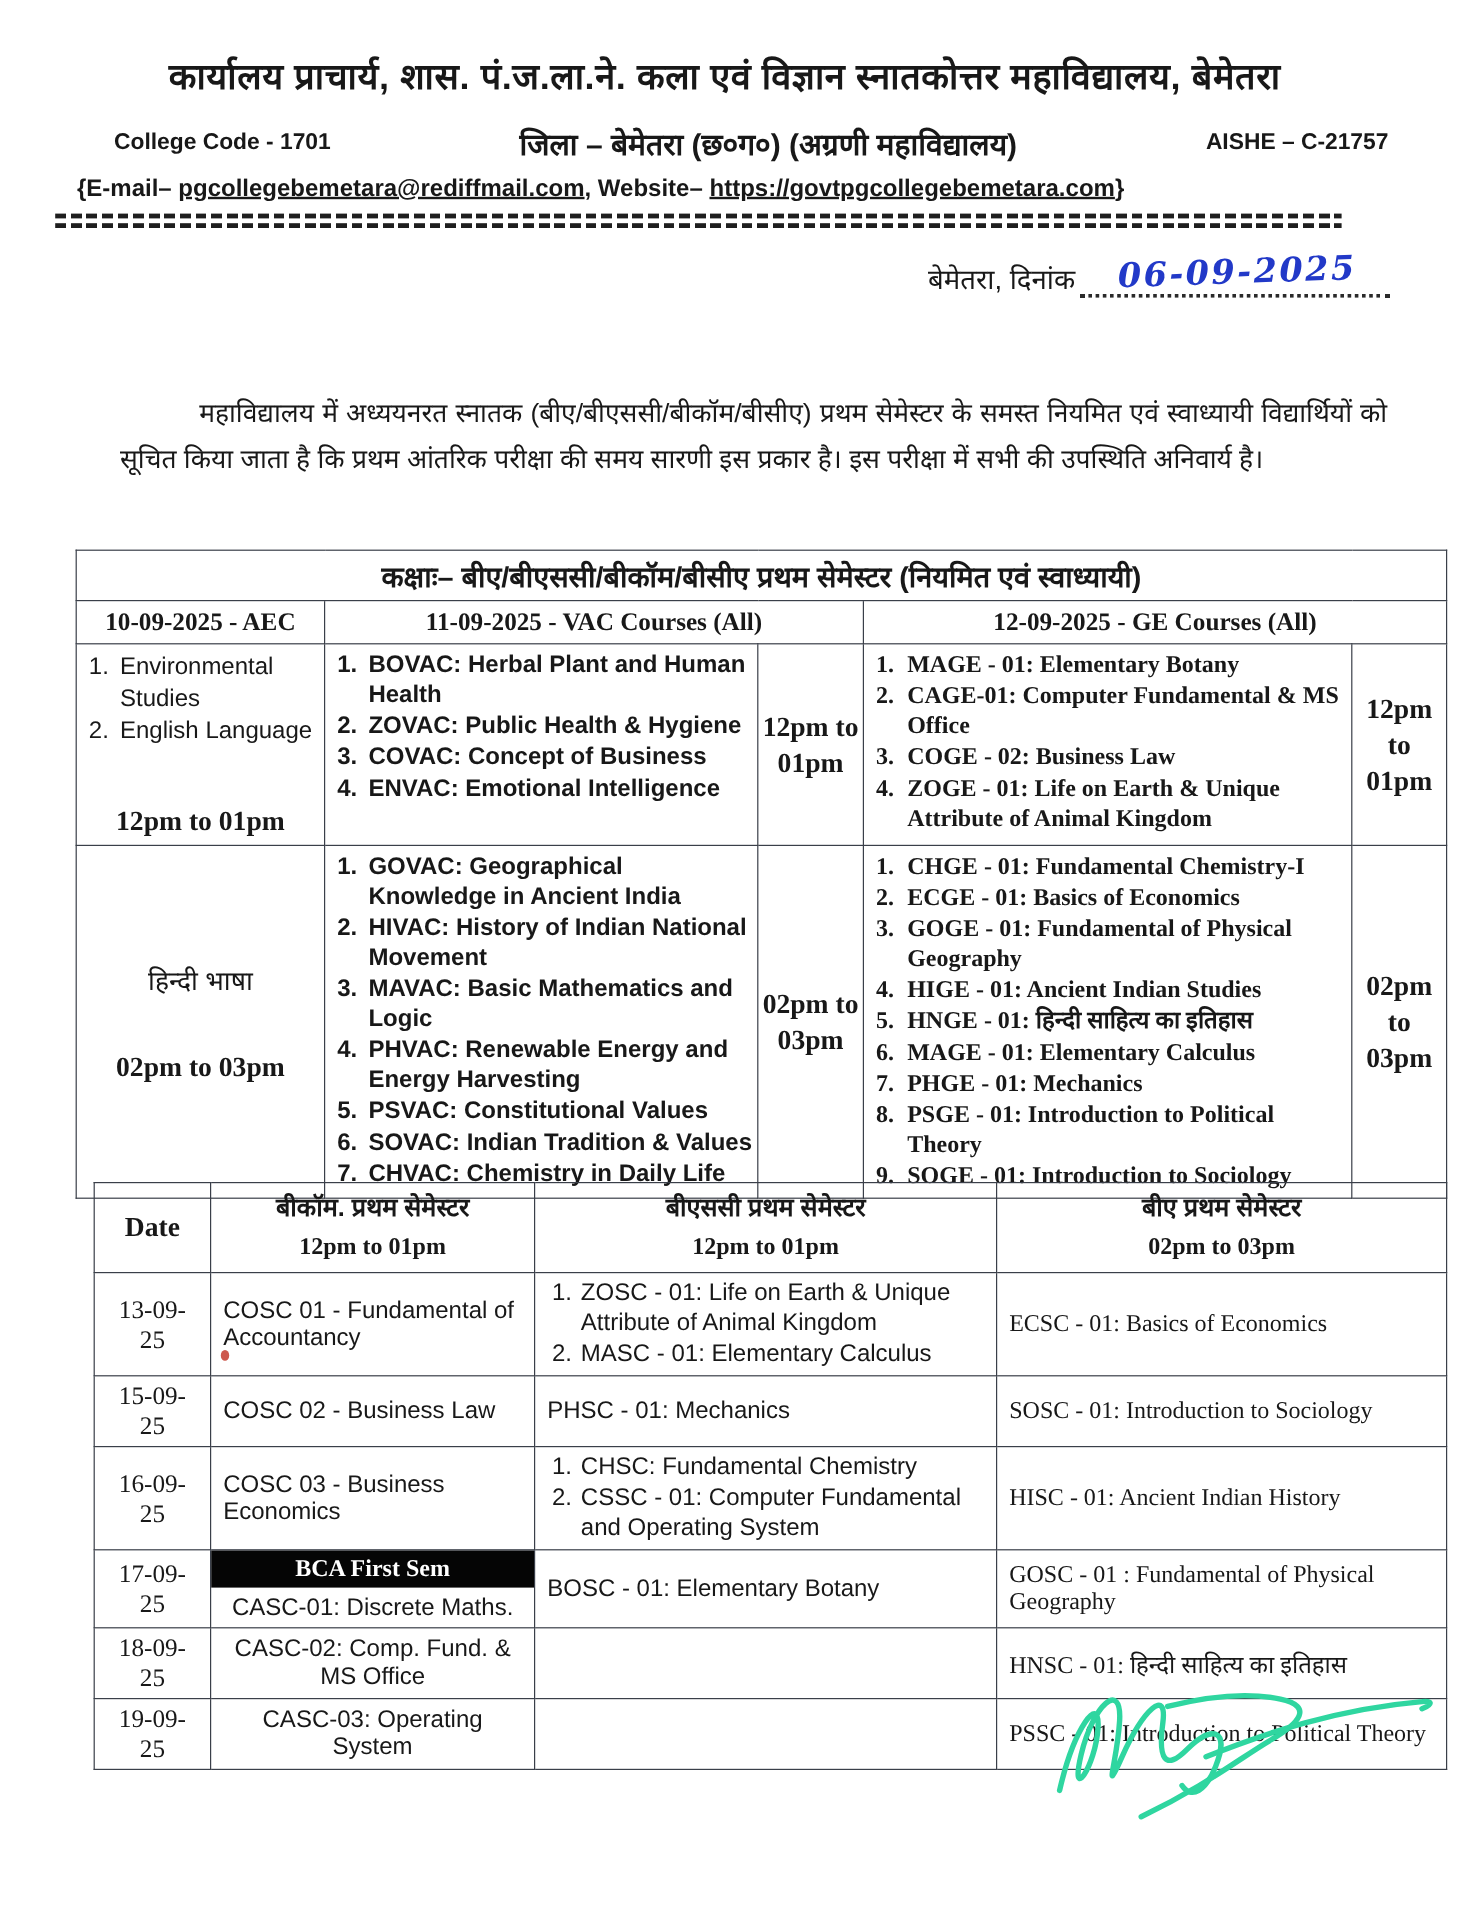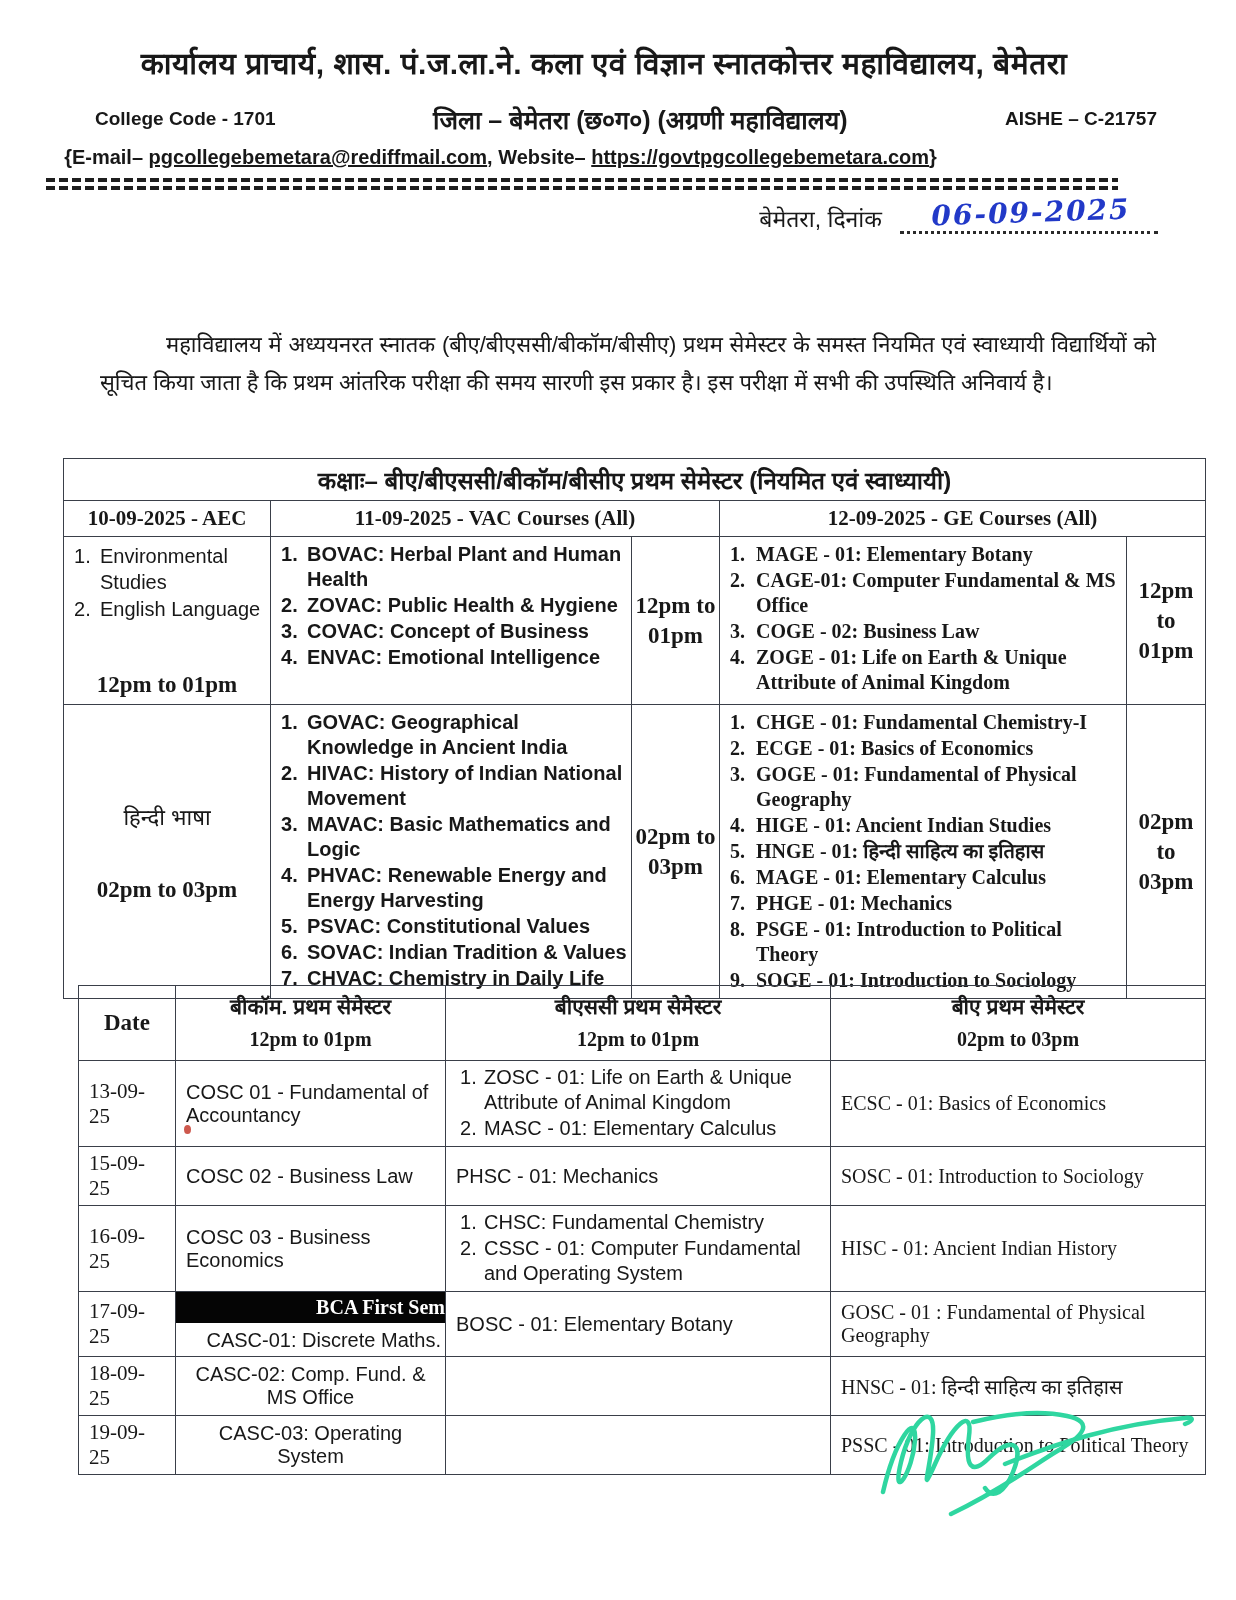--- a/index.html
+++ b/index.html
@@ -12,21 +12,21 @@
   .college-code { font-size:19px; font-weight:bold; white-space:nowrap; }
   .district { flex:1; text-align:center; font-size:25px; font-weight:bold; }
   .aishe { font-size:19px; font-weight:bold; white-space:nowrap; }
   .contact { position:absolute; top:146px; left:0; width:1001px; text-align:center; font-size:20px; font-weight:bold; }
   .contact .u { text-decoration:underline; }
   .sep { position:absolute; left:46px; width:1072px; height:4px;
          background-image:repeating-linear-gradient(to right,#1e1e1e 0 9px,transparent 9px 13px); }
   .sep1 { top:178px; } .sep2 { top:186px; }
 
   
-  .date-line { position:absolute; top:200px; right:78px; font-size:23px; display:flex; align-items:flex-end; gap:18px; }
+  .date-line { position:absolute; top:214px; right:78px; font-size:23px; display:flex; align-items:flex-end; gap:4px; }
   .date-dots { position:relative; width:258px; border-bottom:3px dotted #2a2a2a; height:34px; }
   .hand-date { position:absolute; left:6px; bottom:2px; width:250px; text-align:center; color:#2239c8;
                font-family:"DejaVu Serif",serif; font-style:italic; font-weight:bold; font-size:28px;
                transform:rotate(-2deg); letter-spacing:2px; white-space:nowrap; }
 
   .notice-title { position:absolute; top:266px; left:0; width:1236px; text-align:center; font-size:31px; font-weight:bold; letter-spacing:1px; }
 
   .intro { position:absolute; top:326px; left:100px; width:1056px; font-size:22px; line-height:38px; text-align:justify; text-indent:66px; }
 
   
@@ -52,27 +52,27 @@
   .hindi-cell { text-align:center; }
   .hindi-label { font-size:22px; margin-bottom:46px; }
 
   
   .t2 { position:absolute; top:985px; left:78px; width:1127px; }
   .t2 th { font-weight:bold; }
   .t2 .h-date { font-size:23px; font-family:"Liberation Serif","DejaVu Serif",serif; text-align:center; }
   .t2 .h-col { text-align:center; font-size:21px; line-height:32px; }
   .t2 .h-col .tm { font-family:"Liberation Serif","DejaVu Serif",serif; font-size:20px; }
   .t2 td { font-size:20px; padding:4px 10px; }
-  .t2 .date-cell { text-align:left; font-family:"Liberation Serif","DejaVu Serif",serif; font-size:21px; }
+  .t2 .date-cell { text-align:center; font-family:"Liberation Serif","DejaVu Serif",serif; font-size:21px; }
   .t2 .ba-cell { font-family:"Liberation Serif","DejaVu Serif",serif; }
   .t2 .ctr { text-align:center; }
   .t2 ol.num { font-size:20px; line-height:25px; }
   .t2 ol.num > li { padding-left:28px; }
   .t2 ol.num > li::before { left:4px; }
-  .band-cell { vertical-align:top; padding:0 !important; text-align:right; }
+  .band-cell { vertical-align:top; padding:0 !important; text-align:center; }
   .bca-band { background:#050505; color:#fff; font-weight:bold; font-size:20px;
               font-family:"Liberation Serif","DejaVu Serif",serif; padding:4px 0; }
   .band-text { padding:6px 4px 4px; font-size:20px; }
 
   
   .sig-block { position:absolute; top:1448px; left:820px; width:400px; text-align:center; }
   .sig-role { font-size:23px; font-weight:bold; margin-bottom:8px; }
   .sig-org { font-size:23px; font-weight:bold; line-height:33px; }
   .sig-svg { position:absolute; top:1392px; left:855px; width:350px; height:140px; }
 

